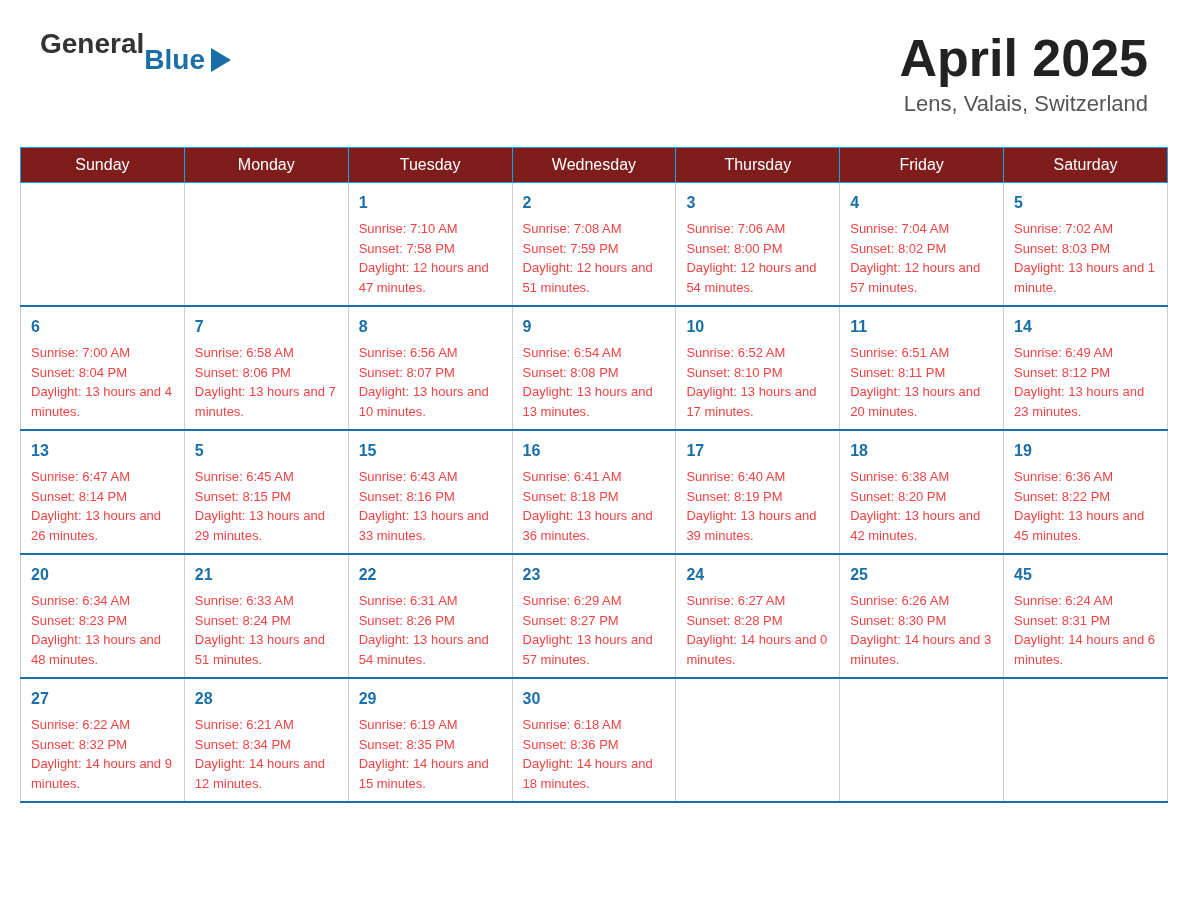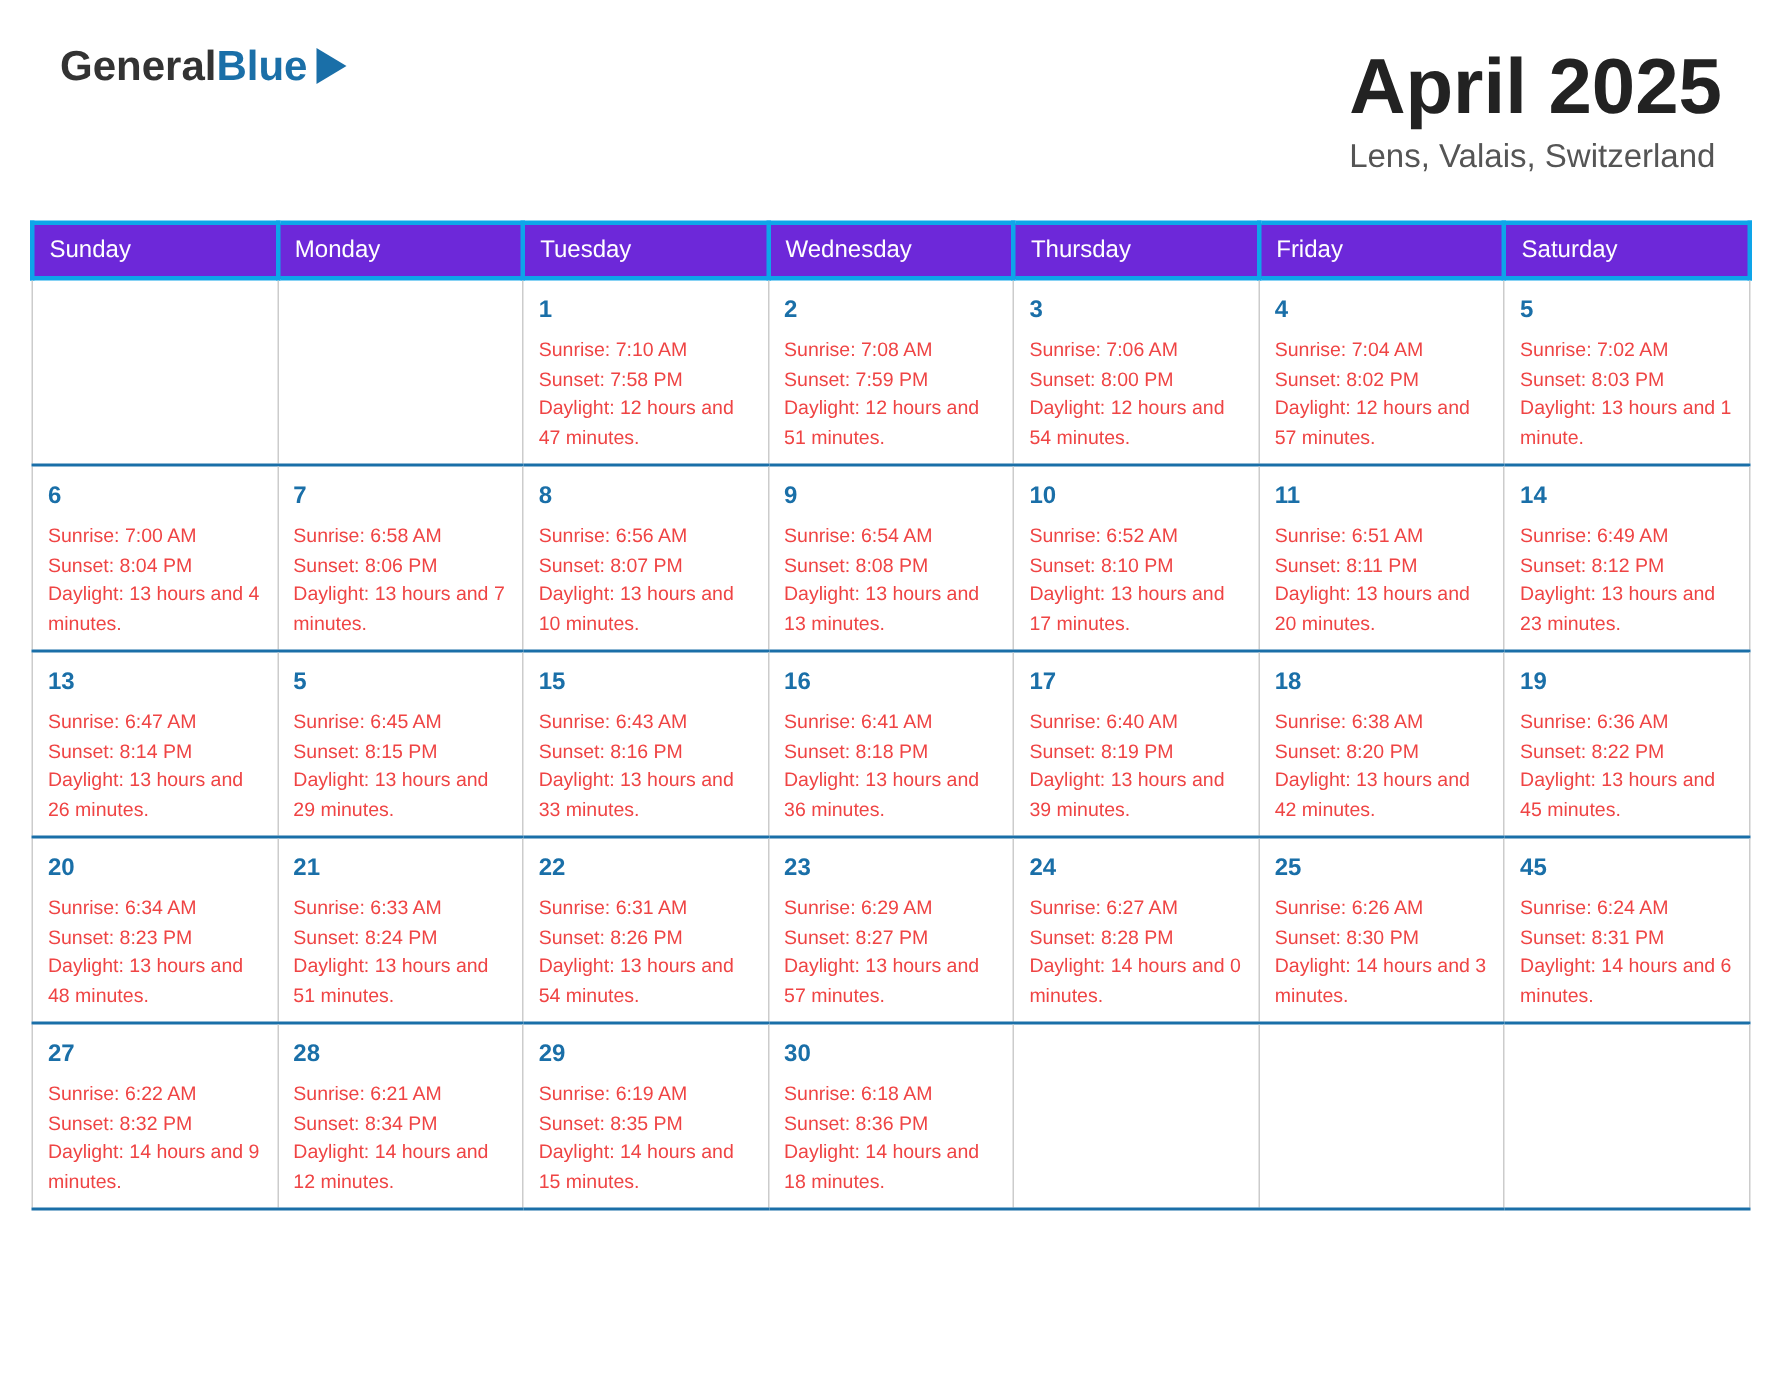--- a/index.html
+++ b/index.html
@@ -28,57 +28,58 @@
       color: #333;
       line-height: 1;
     }
     .logo-blue {
       font-size: 28px;
       font-weight: bold;
       color: #1a6fa8;
       line-height: 1;
       display: flex;
       align-items: center;
+      margin-top: 16px;
     }
     .logo-triangle {
       width: 0;
       height: 0;
       border-left: 12px solid transparent;
       border-right: 12px solid transparent;
       border-bottom: 20px solid #1a6fa8;
       margin-left: 4px;
       transform: rotate(90deg);
     }
     .title-block {
-      text-align: left;
+      text-align: right;
     }
     .month-title {
       font-size: 52px;
       font-weight: bold;
       color: #222;
       line-height: 1.1;
     }
     .location {
       font-size: 22px;
       color: #555;
       margin-top: 4px;
     }
     .calendar {
       width: 100%;
       border-collapse: collapse;
       border: 1px solid #aaa;
     }
     .calendar th {
-      background-color: #6d28d9;
+      background-color: #7f1d1d;
       color: #fff;
       padding: 8px 10px;
       font-size: 16px;
       font-weight: normal;
-      text-align: left;
-      border: 3px solid #0ea5e9;
+      text-align: center;
+      border: 1px solid #0ea5e9;
     }
     .calendar td {
       vertical-align: top;
       padding: 8px 10px;
       border: 1px solid #ccc;
       width: calc(100% / 7);
       min-height: 100px;
       font-size: 13px;
       color: #333;
       line-height: 1.5;

